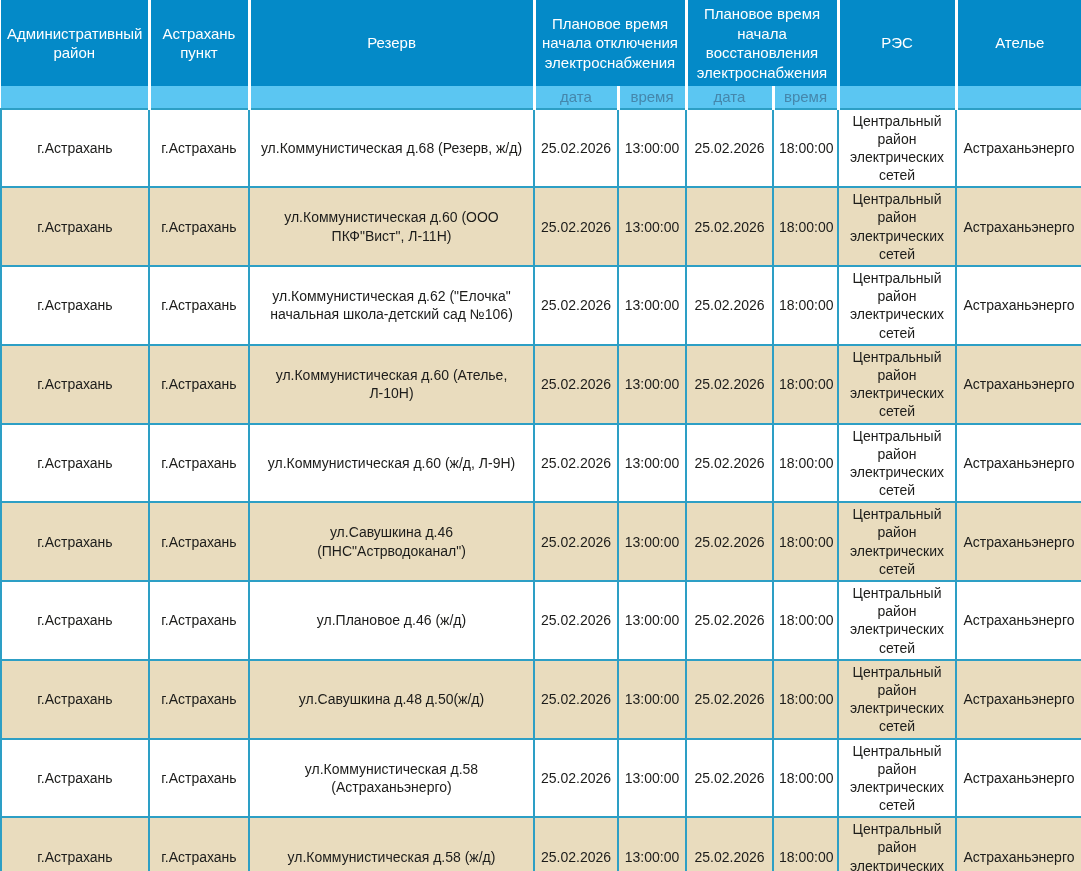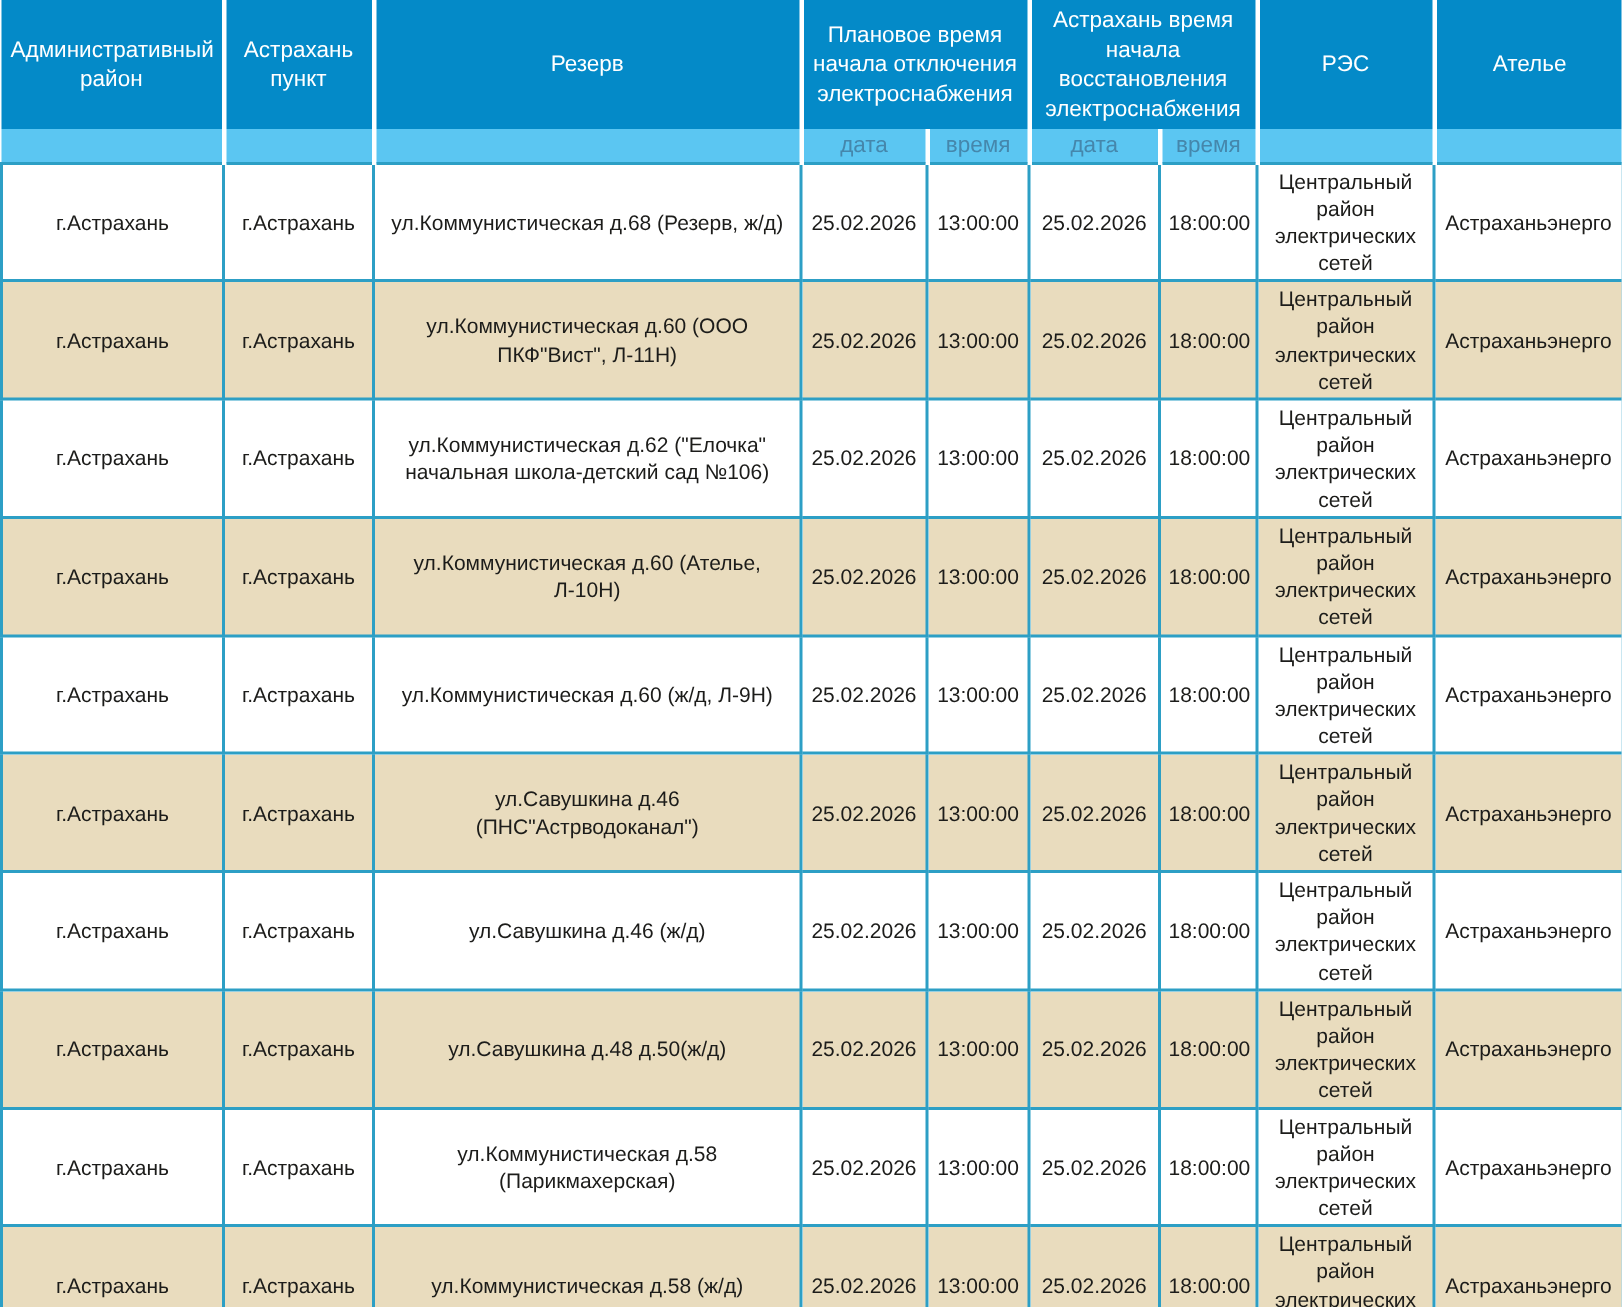--- a/index.html
+++ b/index.html
@@ -66,21 +66,21 @@
     <col style="width:65px">
       <col style="width:118px">
       <col style="width:126px">
   </colgroup>
   <thead>
     <tr class="main-header">
       <th>Административный район</th>
       <th>Астрахань пункт</th>
       <th>Резерв</th>
       <th colspan="2">Плановое время начала отключения электроснабжения</th>
-      <th colspan="2">Астрахань время начала восстановления электроснабжения</th>
+      <th colspan="2">Плановое время начала восстановления электроснабжения</th>
       <th>РЭС</th>
       <th>Ателье</th>
     </tr>
     <tr class="sub-header">
       <th></th>
       <th></th>
       <th></th>
       <th>дата</th>
       <th>время</th>
       <th>дата</th>
@@ -152,21 +152,21 @@
       <td>25.02.2026</td>
       <td>13:00:00</td>
       <td>25.02.2026</td>
       <td>18:00:00</td>
       <td>Центральный район электрических сетей</td>
       <td>Астраханьэнерго</td>
     </tr>
     <tr>
       <td>г.Астрахань</td>
       <td>г.Астрахань</td>
-      <td>ул.Савушкина д.46 (ж/д)</td>
+      <td>ул.Плановое д.46 (ж/д)</td>
       <td>25.02.2026</td>
       <td>13:00:00</td>
       <td>25.02.2026</td>
       <td>18:00:00</td>
       <td>Центральный район электрических сетей</td>
       <td>Астраханьэнерго</td>
     </tr>
     <tr>
       <td>г.Астрахань</td>
       <td>г.Астрахань</td>
@@ -174,21 +174,21 @@
       <td>25.02.2026</td>
       <td>13:00:00</td>
       <td>25.02.2026</td>
       <td>18:00:00</td>
       <td>Центральный район электрических сетей</td>
       <td>Астраханьэнерго</td>
     </tr>
     <tr>
       <td>г.Астрахань</td>
       <td>г.Астрахань</td>
-      <td>ул.Коммунистическая д.58 (Парикмахерская)</td>
+      <td>ул.Коммунистическая д.58 (Астраханьэнерго)</td>
       <td>25.02.2026</td>
       <td>13:00:00</td>
       <td>25.02.2026</td>
       <td>18:00:00</td>
       <td>Центральный район электрических сетей</td>
       <td>Астраханьэнерго</td>
     </tr>
     <tr>
       <td>г.Астрахань</td>
       <td>г.Астрахань</td>

